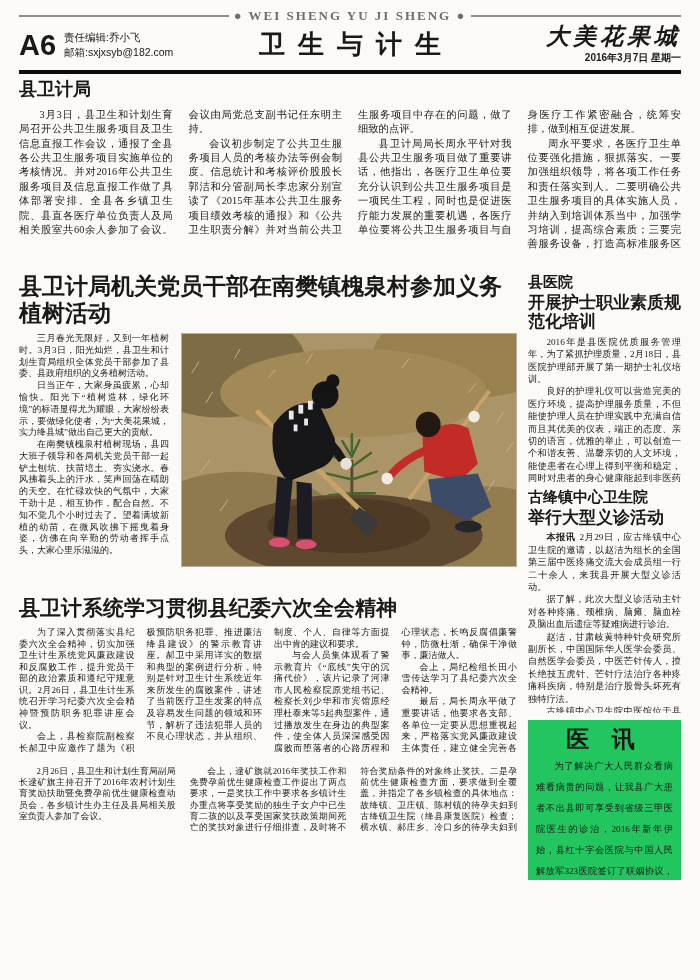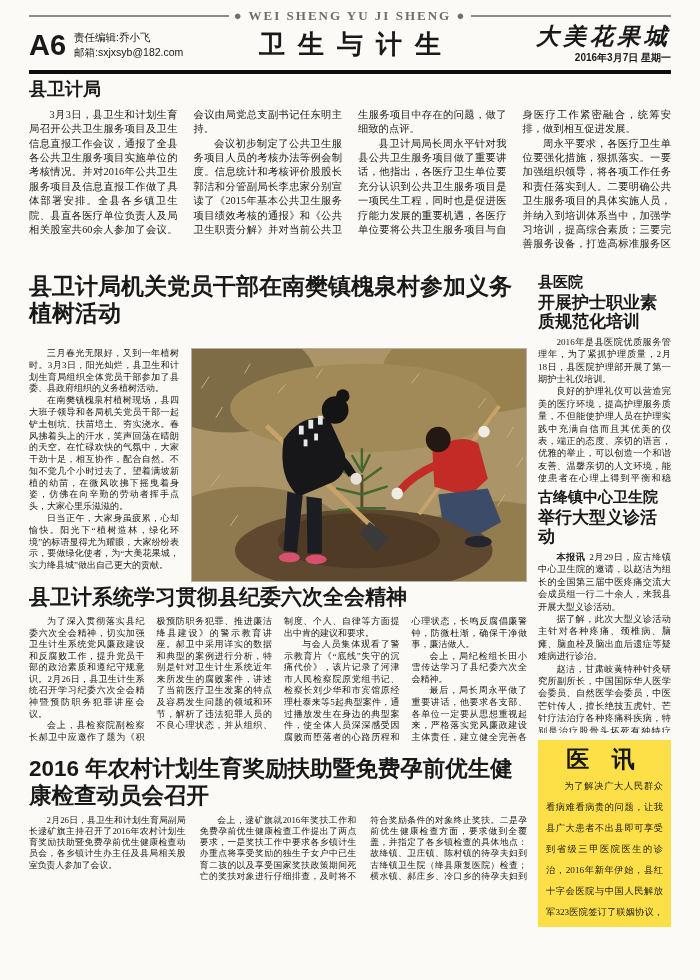--- a/index.html
+++ b/index.html
@@ -1,20 +1,20 @@
 <!DOCTYPE html>
 <html><head>
 <meta charset="utf-8">
 <style>
   * { box-sizing: border-box; margin: 0; padding: 0; }
   html,body { background:#d8d6d1; }
   .page {
     width:700px; height:980px; margin:0 auto; position:relative;
     background:#fbfaf6; color:#191919; overflow:hidden;
-    padding:0 29px; font-family:"Liberation Serif", serif;
+    padding:0 19px; font-family:"Liberation Serif", serif;
   }
   
   .masthead { padding-top:8px; }
   .eng-row { display:flex; align-items:center; }
   .eng-row::before, .eng-row::after { content:""; flex:1; border-top:2px solid #8d8d8d; }
   .eng { color:#6e6e6e; font-weight:bold; font-size:13px; letter-spacing:2px; padding:0 5px; white-space:nowrap; }
   .mast-row { display:flex; align-items:center; margin-top:1px; }
   .mast-left { display:flex; gap:8px; align-items:center; width:212px; }
   .a6 { font-family:"Liberation Sans", sans-serif; font-weight:bold; font-size:29px; line-height:1; }
   .editor { font-size:10.5px; line-height:1.45; font-family:Liberation Sans, sans-serif; }
@@ -29,45 +29,45 @@
   
   .a1 { margin-top:5px; }
   .a1 .headline { font-family:"Liberation Sans", sans-serif; font-weight:900; font-size:37px; line-height:1.12; letter-spacing:0.5px; -webkit-text-stroke:1px #101010; }
   .a1 .body { margin-top:7px; height:158px; columns:4; column-gap:16px; column-fill:auto; overflow:hidden; }
   
   .mid { display:flex; gap:11px; margin-top:7px; }
   .main-col { width:498px; }
   .side-col { flex:1; }
   
   .a2 .headline { font-family:"Liberation Sans", sans-serif; font-weight:800; font-size:23px; line-height:1.2; }
-  .a2-row { display:flex; gap:12px; margin-top:20px; }
+  .a2-row { display:flex; gap:12px; margin-top:5px; }
   .a2-text { width:150px; height:234px; overflow:hidden; }
   .a2-text p { font-size:9px; line-height:11.8px; text-align:justify; text-indent:2em; }
   .photo { flex:1; height:234px; border:1px solid #b9b2a4; }
   .photo svg { width:100%; height:100%; display:block; }
   
-  .a3 { margin-top:1px; }
+  .a3 { margin-top:27px; }
   .a3 .headline { font-family:"Liberation Sans", sans-serif; font-weight:800; font-size:21px; }
   .a3 .body { margin-top:5px; height:132px; columns:4; column-gap:12px; column-fill:auto; overflow:hidden; }
   .a3 p { font-size:9px; line-height:11.6px; text-align:justify; text-indent:2em; }
   
   .a4 { margin-top:7px; }
   .a4 .headline { font-family:"Liberation Sans", sans-serif; font-weight:800; font-size:22.5px; line-height:1.22; }
   .a4 .body { margin-top:5px; height:78px; columns:3; column-gap:14px; column-fill:auto; overflow:hidden; }
   .a4 p { font-size:8.8px; line-height:11.2px; text-align:justify; text-indent:2em; }
   
   .side-sec .kicker2 { font-family:"Liberation Sans", sans-serif; font-weight:bold; font-size:15px; }
   .side-sec .shead { font-family:"Liberation Sans", sans-serif; font-weight:800; font-size:17px; line-height:1.15; margin-top:1px; }
   .side-sec .sbody { margin-top:4px; overflow:hidden; }
   .side-sec .sbody p { font-size:9.2px; line-height:12.4px; text-align:justify; text-indent:2em; }
   .hospital .sbody { height:146px; }
   .clinic { margin-top:6px; }
   .clinic .sbody { height:182px; }
   .lead-tag { font-weight:bold; font-family:"Liberation Sans", sans-serif; margin-right:4px; }
-  .notice { margin-top:7px; background:#fde047; padding:6px 8px 8px; height:187px; overflow:hidden; }
+  .notice { margin-top:7px; background:#22c55e; padding:6px 8px 8px; height:160px; overflow:hidden; }
   .notice-title { text-align:center; font-family:"Liberation Sans", sans-serif; font-weight:900; font-size:23px; letter-spacing:8px; line-height:1.2; }
   .notice p { font-size:9.2px; line-height:21px; text-align:justify; text-indent:2em; margin-top:2px; }
 </style>
 </head>
 <body>
 
 <div class="page">
 
   <header class="masthead">
     <div class="eng-row">
@@ -102,22 +102,22 @@
 
   <div class="mid">
 
     <div class="main-col">
 
       <section class="a2">
         <h2 class="headline">县卫计局机关党员干部在南樊镇槐泉村参加义务植树活动</h2>
         <div class="a2-row">
           <div class="a2-text">
             <p>三月春光无限好，又到一年植树时。3月3日，阳光灿烂，县卫生和计划生育局组织全体党员干部参加了县委、县政府组织的义务植树活动。</p>
+            <p>日当正午，大家身虽疲累，心却愉快。阳光下“植树造林，绿化环境”的标语显得尤为耀眼，大家纷纷表示，要做绿化使者，为“大美花果城，实力绛县城”做出自己更大的贡献。</p>
             <p>在南樊镇槐泉村植树现场，县四大班子领导和各局机关党员干部一起铲土刨坑、扶苗培土、夯实浇水。春风拂着头上的汗水，笑声回荡在晴朗的天空。在忙碌欢快的气氛中，大家干劲十足，相互协作，配合自然。不知不觉几个小时过去了。望着满坡新植的幼苗，在微风吹拂下摇曳着身姿，仿佛在向辛勤的劳动者挥手点头，大家心里乐滋滋的。</p>
-            <p>日当正午，大家身虽疲累，心却愉快。阳光下“植树造林，绿化环境”的标语显得尤为耀眼，大家纷纷表示，要做绿化使者，为“大美花果城，实力绛县城”做出自己更大的贡献。</p>
           </div>
           <div class="photo">
             <svg viewBox="0 0 350 236" preserveAspectRatio="none">
               <rect x="0" y="0" width="350" height="236" fill="#ab9468"></rect>
               <ellipse cx="40" cy="30" rx="90" ry="55" fill="#7e6c46"></ellipse>
               <ellipse cx="300" cy="20" rx="100" ry="45" fill="#98814f"></ellipse>
               <ellipse cx="180" cy="60" rx="140" ry="45" fill="#a18a58"></ellipse>
               <ellipse cx="60" cy="200" rx="110" ry="60" fill="#8f7a50"></ellipse>
               <ellipse cx="320" cy="210" rx="90" ry="55" fill="#937c4e"></ellipse>
               <g stroke="#c9b27e" stroke-width="1">
@@ -175,21 +175,20 @@
         <div class="body">
           <p>为了深入贯彻落实县纪委六次全会精神，切实加强卫生计生系统党风廉政建设和反腐败工作，提升党员干部的政治素质和遵纪守规意识。2月26日，县卫生计生系统召开学习纪委六次全会精神暨预防职务犯罪讲座会议。</p>
           <p>会上，县检察院副检察长郝卫中应邀作了题为《积极预防职务犯罪、推进廉洁绛县建设》的警示教育讲座。郝卫中采用详实的数据和典型的案例进行分析，特别是针对卫生计生系统近年来所发生的腐败案件，讲述了当前医疗卫生发案的特点及容易发生问题的领域和环节，解析了违法犯罪人员的不良心理状态，并从组织、制度、个人、自律等方面提出中肯的建议和要求。</p>
           <p>与会人员集体观看了警示教育片《“底线”失守的沉痛代价》，该片记录了河津市人民检察院原党组书记、检察长刘少华和市宾馆原经理杜泰来等5起典型案件，通过播放发生在身边的典型案件，使全体人员深深感受因腐败而堕落者的心路历程和心理状态，长鸣反腐倡廉警钟，防微杜渐，确保干净做事，廉洁做人。</p>
           <p>会上，局纪检组长田小雪传达学习了县纪委六次全会精神。</p>
           <p>最后，局长周永平做了重要讲话，他要求各支部、各单位一定要从思想重视起来，严格落实党风廉政建设主体责任，建立健全完善各项规章制度；各单位内部要充分发扬民主，认真落实“三重一大”和一把手不直接分管人事和财务等制度；要加强自查自审，每年要搞一次审计，发现问题及时整改。单位纪检监察机构要加强监督检查，加大执纪、监督、问责力度，加大违纪违规案件的查处力度，确保卫生计生系统风清气正的良好局面。</p>
         </div>
       </section>
 
       <section class="a4">
-        <h2 class="headline">2016 年农村计划生育奖励扶助暨免费孕前优生健康检查动员会召开</h2>
         <div class="body">
           <p>2月26日，县卫生和计划生育局副局长逯矿旗主持召开了2016年农村计划生育奖励扶助暨免费孕前优生健康检查动员会，各乡镇计生办主任及县局相关股室负责人参加了会议。</p>
           <p>会上，逯矿旗就2016年奖扶工作和免费孕前优生健康检查工作提出了两点要求，一是奖扶工作中要求各乡镇计生办重点将享受奖励的独生子女户中已生育二孩的以及享受国家奖扶政策期间死亡的奖扶对象进行仔细排查，及时将不符合奖励条件的对象终止奖扶。二是孕前优生健康检查方面，要求做到全覆盖，并指定了各乡镇检查的具体地点：故绛镇、卫庄镇、陈村镇的待孕夫妇到古绛镇卫生院（绛县康复医院）检查；横水镇、郝庄乡、冷口乡的待孕夫妇到横水镇卫生院检查；安峪镇、么里镇的待孕夫妇到安峪镇卫生院检查；南樊镇、大交镇待孕夫妇到南樊镇卫生院检查。要求各乡镇计生办认真细致的做好这两项工作，把国家惠民利民政策真正落到实处。</p>
         </div>
       </section>
 
     </div>
 
     <aside class="side-col">
 

